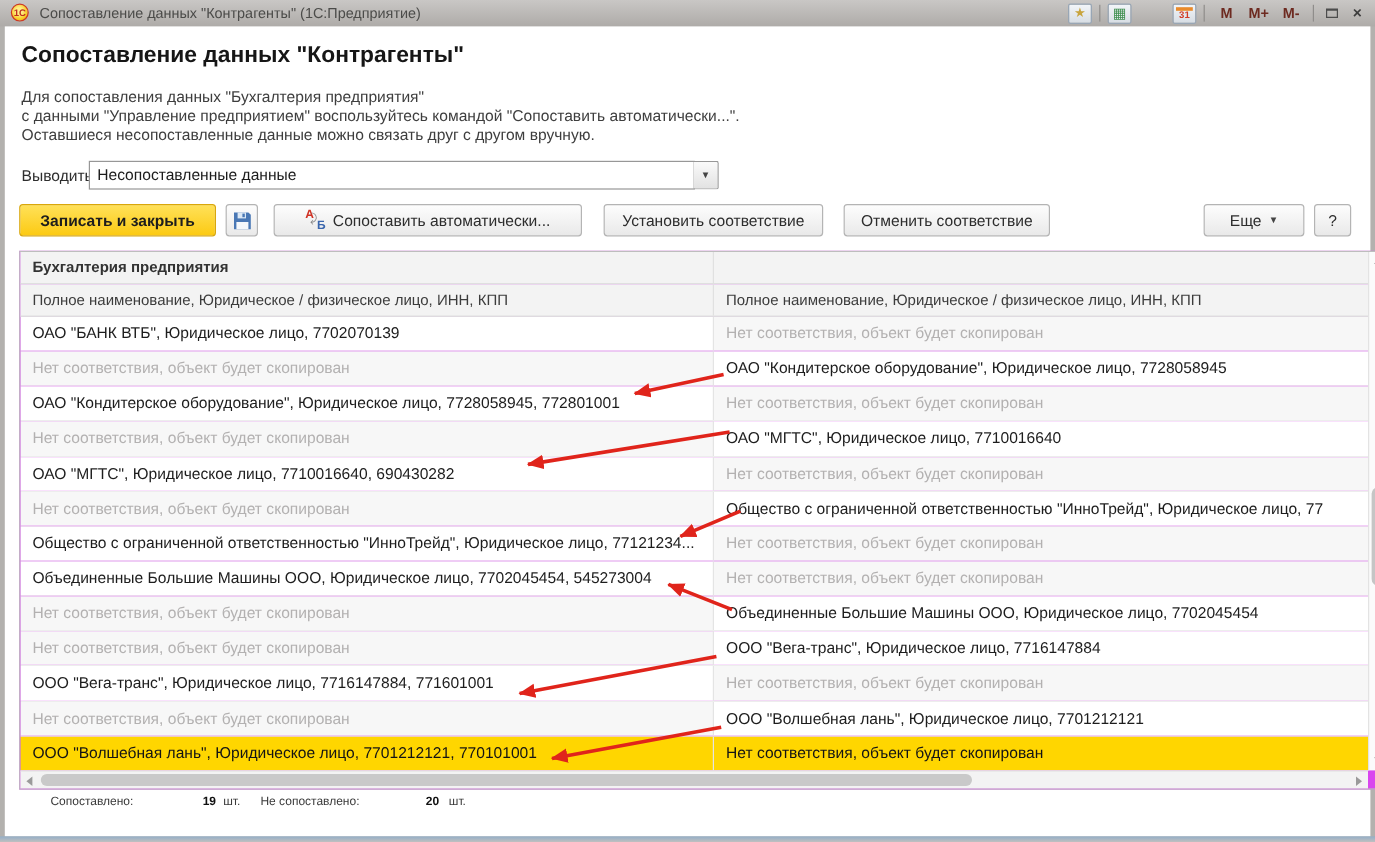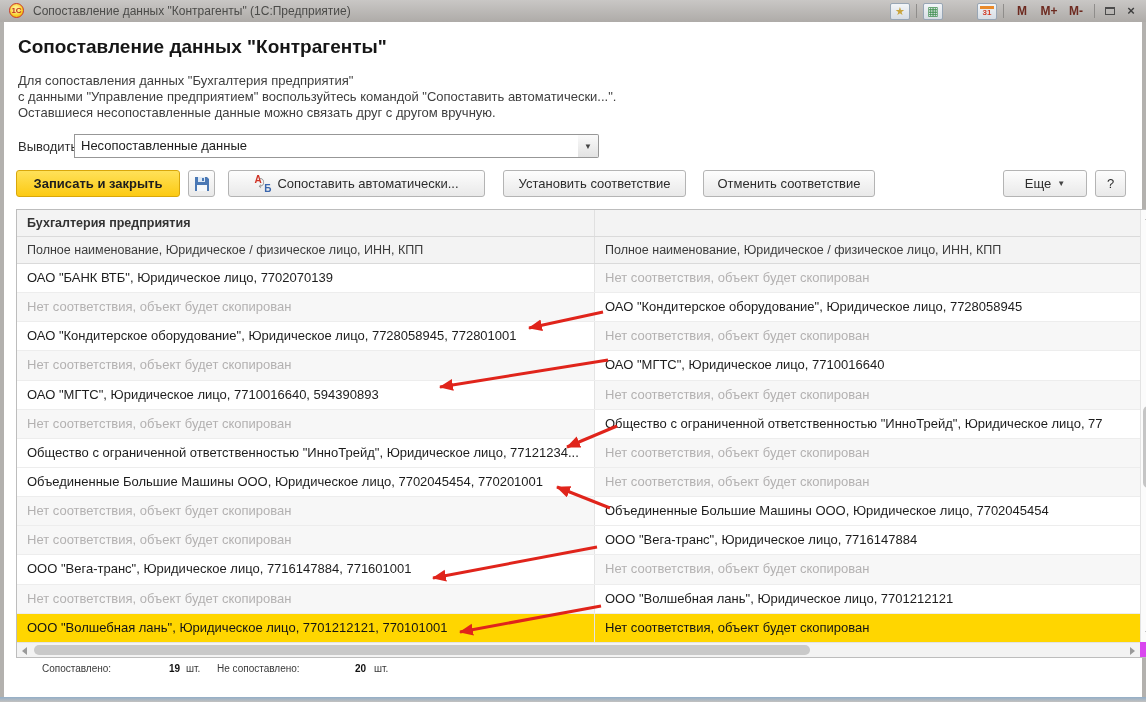--- a/index.html
+++ b/index.html
@@ -202,33 +202,33 @@
         </div>
         <div class="trow">
           <div class="cell lft"><span>ОАО "Кондитерское оборудование", Юридическое лицо, 7728058945, </span><span class="kpp">772801001</span></div>
           <div class="cell rgt nomatch">Нет соответствия, объект будет скопирован</div>
         </div>
         <div class="trow">
           <div class="cell lft nomatch">Нет соответствия, объект будет скопирован</div>
           <div class="cell rgt"><span>ОАО "МГТС", Юридическое лицо, 7710016640</span></div>
         </div>
         <div class="trow">
-          <div class="cell lft"><span>ОАО "МГТС", Юридическое лицо, 7710016640, </span><span class="kpp">594390893</span></div>
+          <div class="cell lft"><span>ОАО "МГТС", Юридическое лицо, 7710016640, </span><span class="kpp">690430282</span></div>
           <div class="cell rgt nomatch">Нет соответствия, объект будет скопирован</div>
         </div>
         <div class="trow">
           <div class="cell lft nomatch">Нет соответствия, объект будет скопирован</div>
           <div class="cell rgt"><span>Общество с ограниченной ответственностью "ИнноТрейд", Юридическое лицо, 77</span></div>
         </div>
         <div class="trow">
           <div class="cell lft"><span>Общество с ограниченной ответственностью "ИнноТрейд", Юридическое лицо, 77121234...</span></div>
           <div class="cell rgt nomatch">Нет соответствия, объект будет скопирован</div>
         </div>
         <div class="trow">
-          <div class="cell lft"><span>Объединенные Большие Машины ООО, Юридическое лицо, 7702045454, </span><span class="kpp">770201001</span></div>
+          <div class="cell lft"><span>Объединенные Большие Машины ООО, Юридическое лицо, 7702045454, </span><span class="kpp">545273004</span></div>
           <div class="cell rgt nomatch">Нет соответствия, объект будет скопирован</div>
         </div>
         <div class="trow">
           <div class="cell lft nomatch">Нет соответствия, объект будет скопирован</div>
           <div class="cell rgt"><span>Объединенные Большие Машины ООО, Юридическое лицо, 7702045454</span></div>
         </div>
         <div class="trow">
           <div class="cell lft nomatch">Нет соответствия, объект будет скопирован</div>
           <div class="cell rgt"><span>ООО "Вега-транс", Юридическое лицо, 7716147884</span></div>
         </div>

